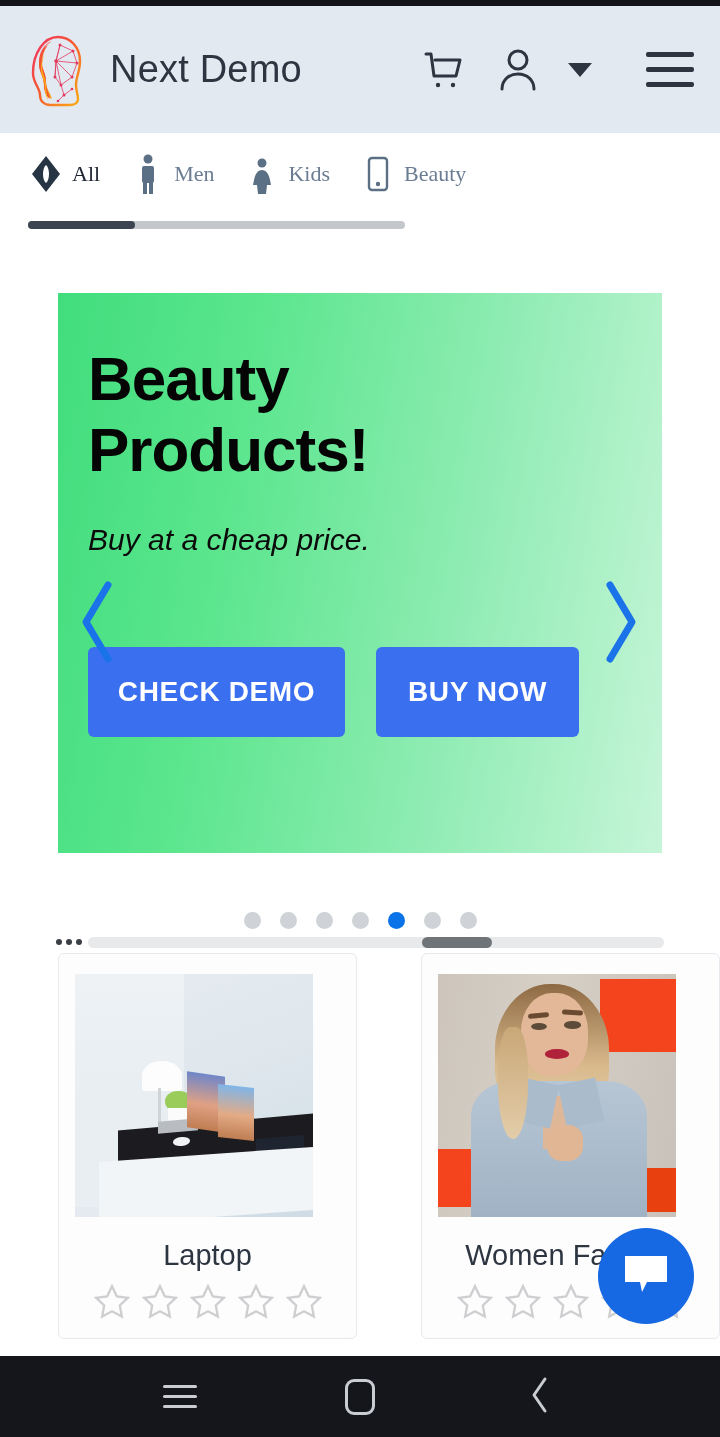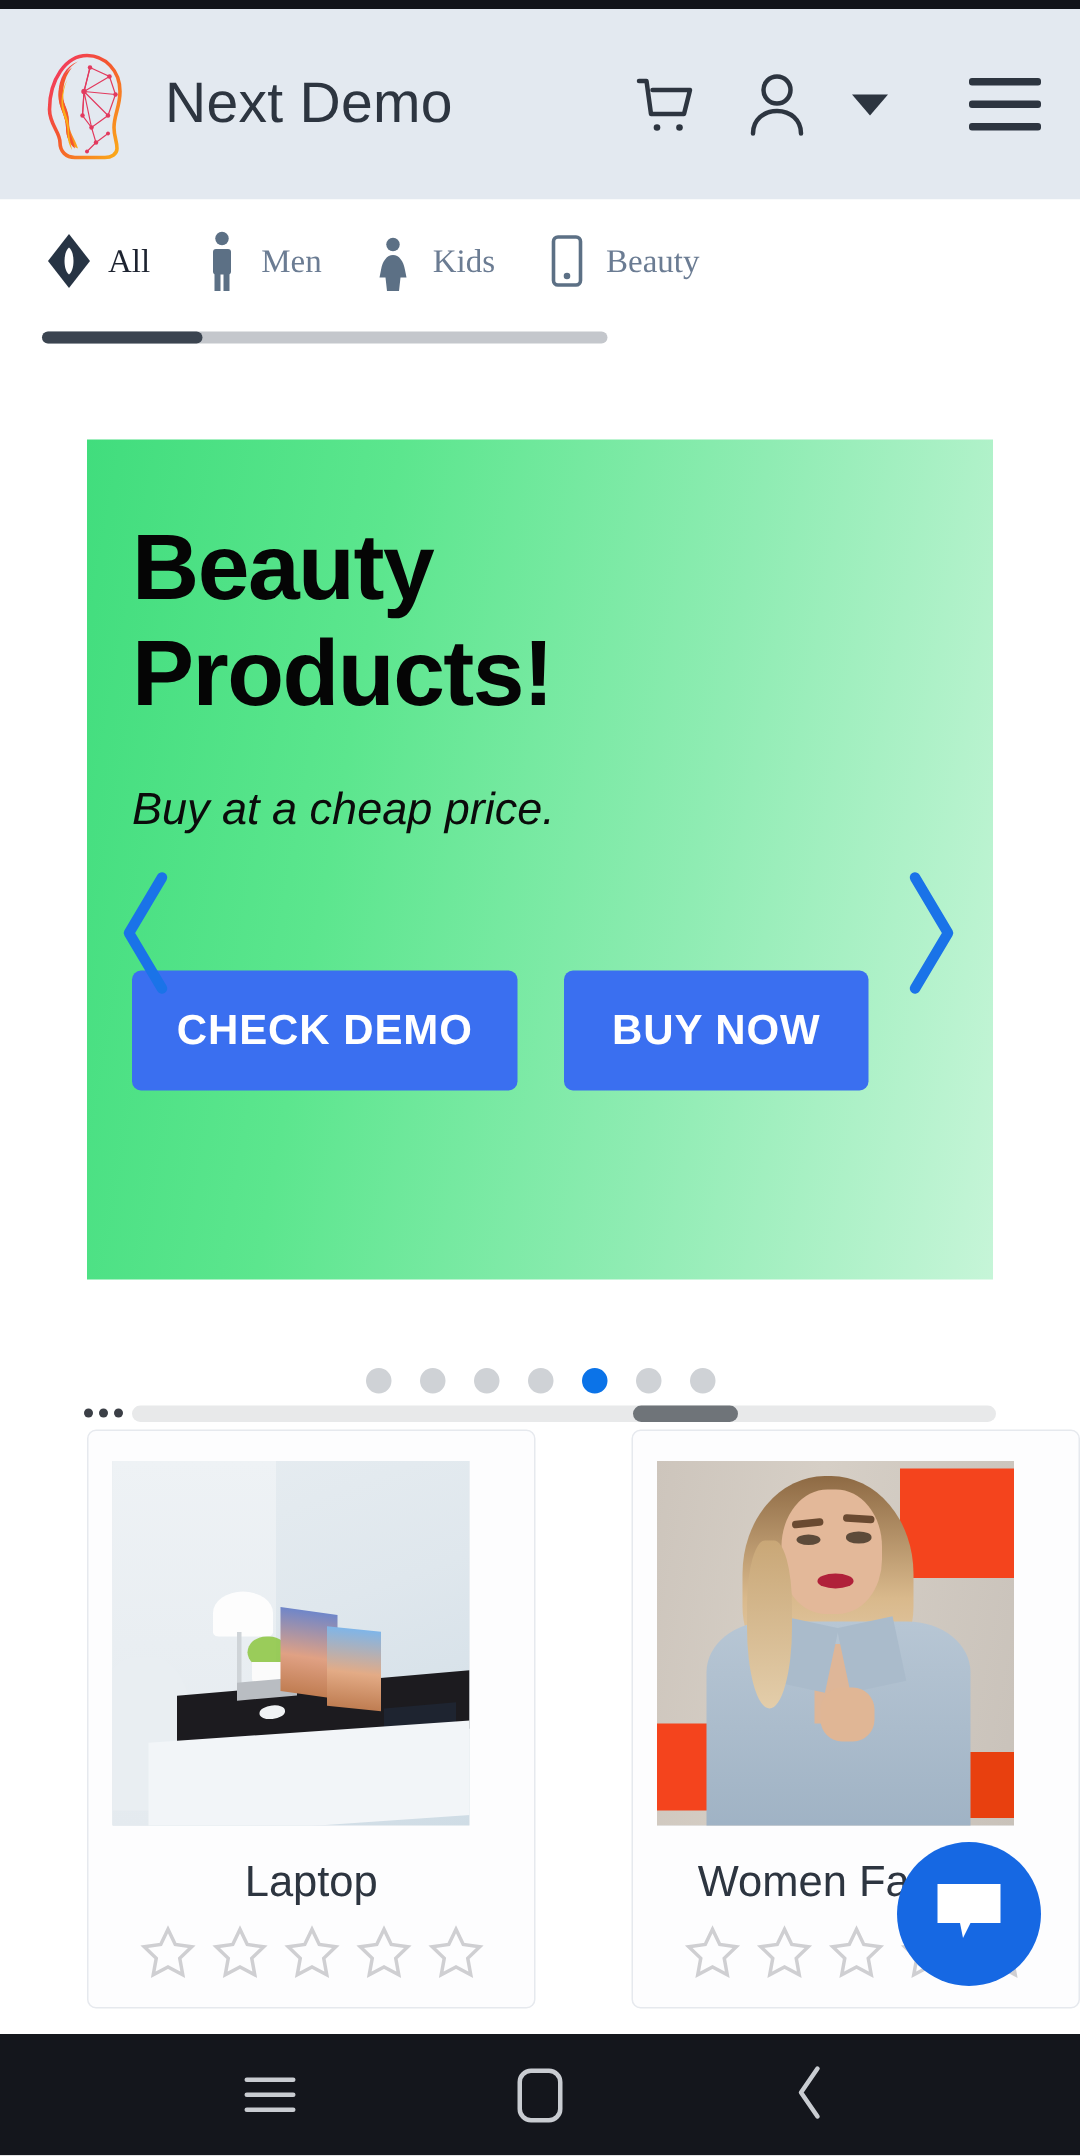--- a/index.html
+++ b/index.html
@@ -104,21 +104,21 @@
   }
   .hero-btns {
     position: absolute; left: 30px; top: 354px;
     display: flex; gap: 31px;
   }
   .hero-btn {
     background: #3a6ff0; color: #ffffff;
     border: none; border-radius: 6px;
     font-family: "Liberation Sans", sans-serif;
     font-size: 28px; font-weight: 700; letter-spacing: 0.6px;
-    height: 80px; display: flex; align-items: center; justify-content: center;
+    height: 90px; display: flex; align-items: center; justify-content: center;
   }
   .hero-btn.primary { width: 257px; }
   .hero-btn.secondary { width: 203px; }
 
   .carousel-arrow {
     position: absolute; top: 580px;
     width: 44px; height: 86px;
     display: flex; align-items: center; justify-content: center;
     background: transparent; border: none; padding: 0;
   }

